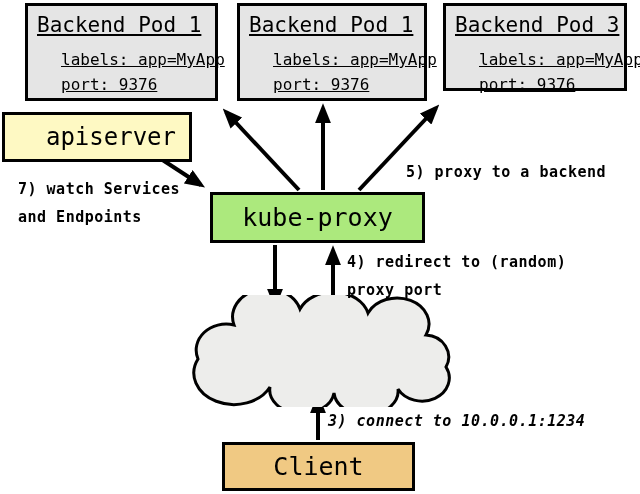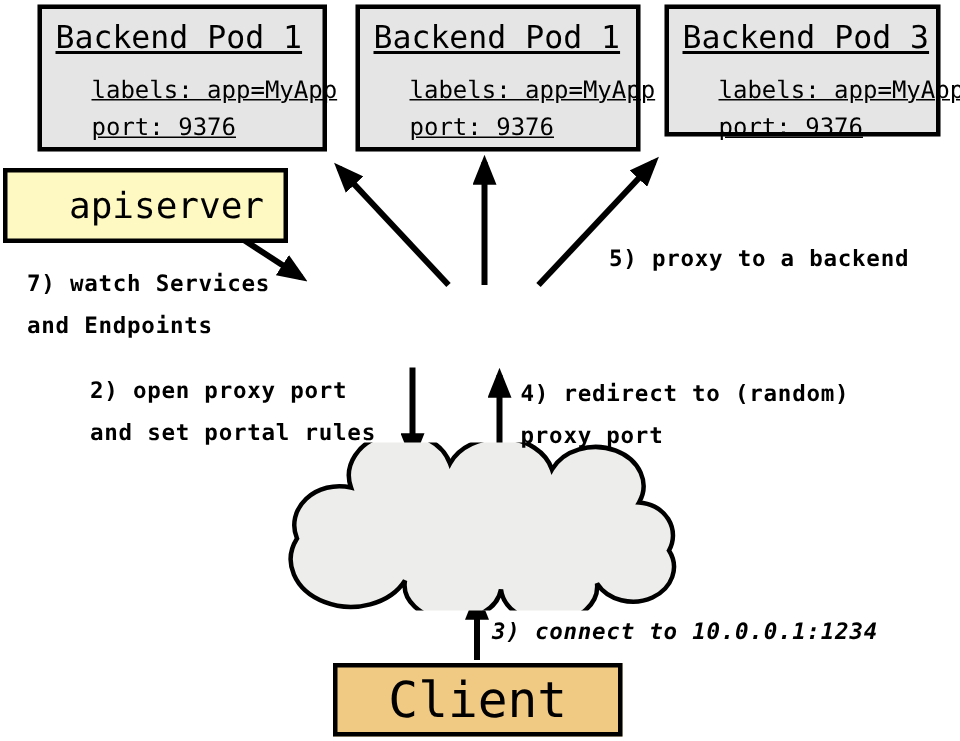--- a/index.html
+++ b/index.html
@@ -18,21 +18,21 @@
     text-decoration:underline;
   }
   .pod-title{font-size:21px;line-height:30px;margin-bottom:7px;white-space:nowrap;}
   .pod-line{font-size:16px;line-height:25px;white-space:nowrap;margin-left:24px;}
   #pod1{left:25px;top:3px;width:193px;height:98px;}
   #pod2{left:237px;top:3px;width:190px;height:98px;}
   #pod3{left:443px;top:3px;width:184px;height:88px;}
 
   #apiserver{left:2px;top:112px;width:190px;height:50px;background:#fef9c3;font-size:24px;padding-left:28px;}
   #kubeproxy{left:210px;top:192px;width:215px;height:51px;background:#ACE97D;font-size:25px;}
-  #client{left:222px;top:442px;width:193px;height:49px;background:#F0C983;font-size:33px;}
+  #client{left:222px;top:442px;width:193px;height:49px;background:#F0C983;font-size:25px;}
 
   #arrows{position:absolute;left:0;top:0;width:640px;height:494px;z-index:1;}
   .box{z-index:2;}
   #cloud-wrap{position:absolute;left:184px;top:295px;width:276px;height:112px;z-index:2;}
   #iptables-label{
     position:absolute;left:184px;top:295px;width:276px;height:112px;z-index:3;
     display:flex;align-items:center;justify-content:center;font-size:16px;
   }
   .note{
     position:absolute;z-index:3;font-weight:bold;font-size:15px;line-height:28px;
@@ -78,39 +78,40 @@
   </div>
   <div class="box pod" id="pod3">
     <div class="pod-title">Backend Pod 3</div>
     <div class="pod-line">labels: app=MyApp</div>
     <div class="pod-line">port: 9376</div>
   </div>
 
   <div class="box" id="apiserver">
     <span>apiserver</span>
   </div>
+  <div class="box" id="kubeproxy">
+    <span>kube-proxy</span>
+  </div>
   <div class="box" id="client">
     <span>Client</span>
   </div>
 
   <svg id="cloud-wrap" width="276" height="112" viewBox="0 0 276 112">
     <path d="M 14 64
              A 30 26 0 0 1 50 30
              A 34 28 0 0 1 116 14
              A 36 28 0 0 1 184 18
              A 32 26 0 0 1 242 40
              A 24 22 0 0 1 262 72
              A 26 22 0 0 1 214 94
              A 32 24 0 0 1 150 98
              A 30 22 0 0 1 86 92
              A 28 22 0 0 1 14 64 Z" stroke="#000" stroke-width="3" fill="#EDEDEB"></path>
   </svg>
 
   <div class="note" id="note1">7) watch Services
 and Endpoints</div>
-  <div class="note" id="note2">2) open proxy port
-and set portal rules</div>
   <div class="note" id="note3">3) connect to 10.0.0.1:1234</div>
   <div class="note" id="note4">4) redirect to (random)
 proxy port</div>
   <div class="note" id="note5">5) proxy to a backend</div>
 
 </div>
 
 </body></html>

